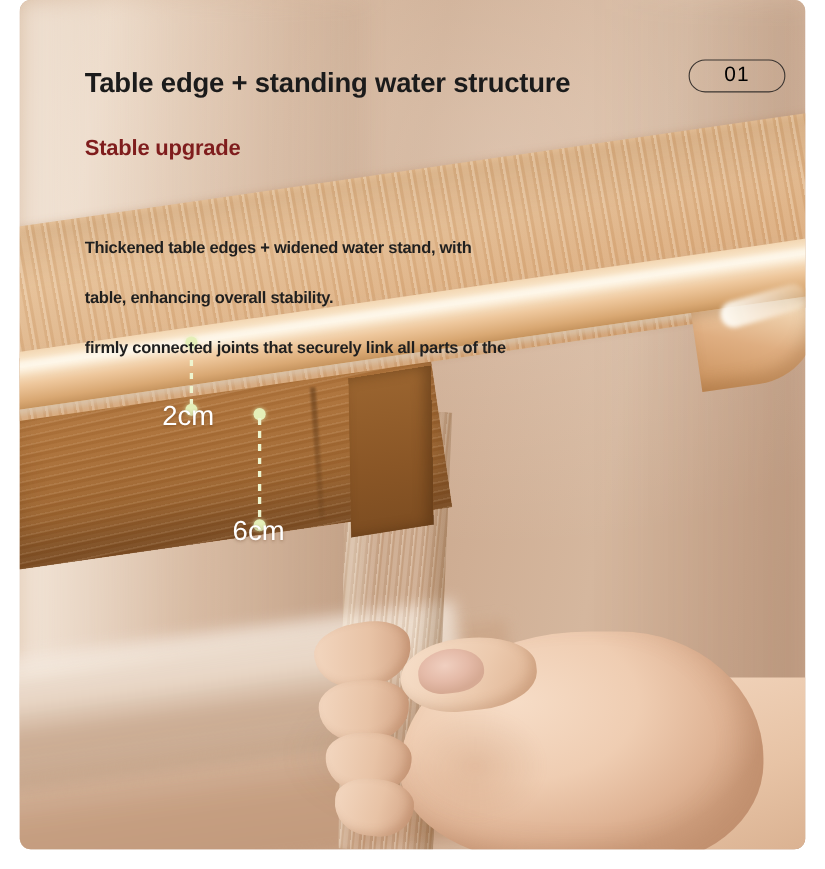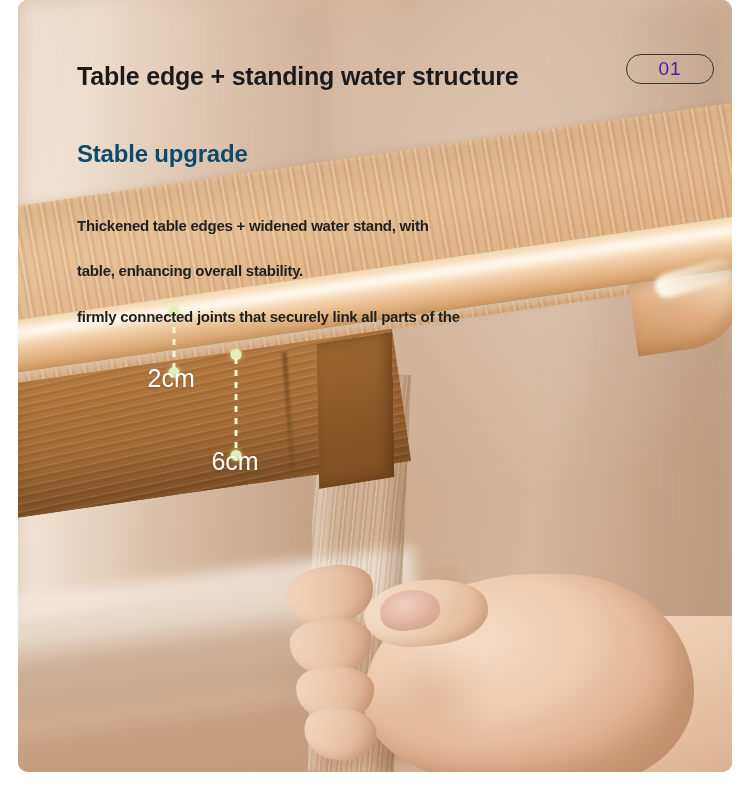--- a/index.html
+++ b/index.html
@@ -297,40 +297,40 @@
     filter:blur(10px);
   }
 
   
   .title{
     position:absolute; left:59px; top:62px;
     font-size:25px; font-weight:700; color:#1b1b1b;
     letter-spacing:-.2px; white-space:nowrap;
   }
   .subtitle{
-    position:absolute; left:59px; top:140px;
-    font-size:24px; font-weight:700; color:#0c4a6e;
+    position:absolute; left:59px; top:124px;
+    font-size:20px; font-weight:700; color:#7f1d1d;
     letter-spacing:-.2px; white-space:nowrap;
   }
   .body-copy{
     position:absolute; left:59px; top:191px;
     width:460px;
     font-size:15px; font-weight:700; color:#1f1f1f;
     line-height:1.42; letter-spacing:-.25px;
   }
   .body-copy div{ white-space:nowrap;margin-top:24px; }
 
   
   .badge{
     position:absolute; left:608px; top:54px;
     width:88px; height:30px;
     border:1.6px solid #3a3430;
     border-radius:16px;
     display:flex; align-items:center; justify-content:center;
-    font-size:19px; font-weight:400; color:#4c1d95;
+    font-size:19px; font-weight:400; color:#000000;
     letter-spacing:1px;
   }
 
   
   .dim{ position:absolute; }
   .dim .dot{
     position:absolute; left:50%; transform:translateX(-50%);
     width:11px; height:11px; border-radius:50%;
     background:#e4efb8;
     box-shadow:0 0 4px rgba(228,239,184,.8);
@@ -347,21 +347,21 @@
   .dim .lbl{
     position:absolute; left:50%;
     font-size:25px; font-weight:400; color:#ffffff;
     white-space:nowrap;
     text-shadow:0 1px 3px rgba(90,58,30,.45);
   }
 
   #dim-2cm{ left:148px; top:306px; width:16px; height:72px;text-decoration:underline; }
   #dim-2cm .lbl{ top:58px; transform:translateX(-56%); }
 
-  #dim-6cm{ left:210px; top:349px; width:16px; height:112px; }
+  #dim-6cm{ left:210px; top:371px; width:16px; height:112px; }
   #dim-6cm .lbl{ top:98px; transform:translateX(-52%); }
 </style>
 </head>
 <body>
 
 <div id="poster">
   <div id="photo">
 
     <div class="wall"></div>
     <div class="wall-corner"></div>

